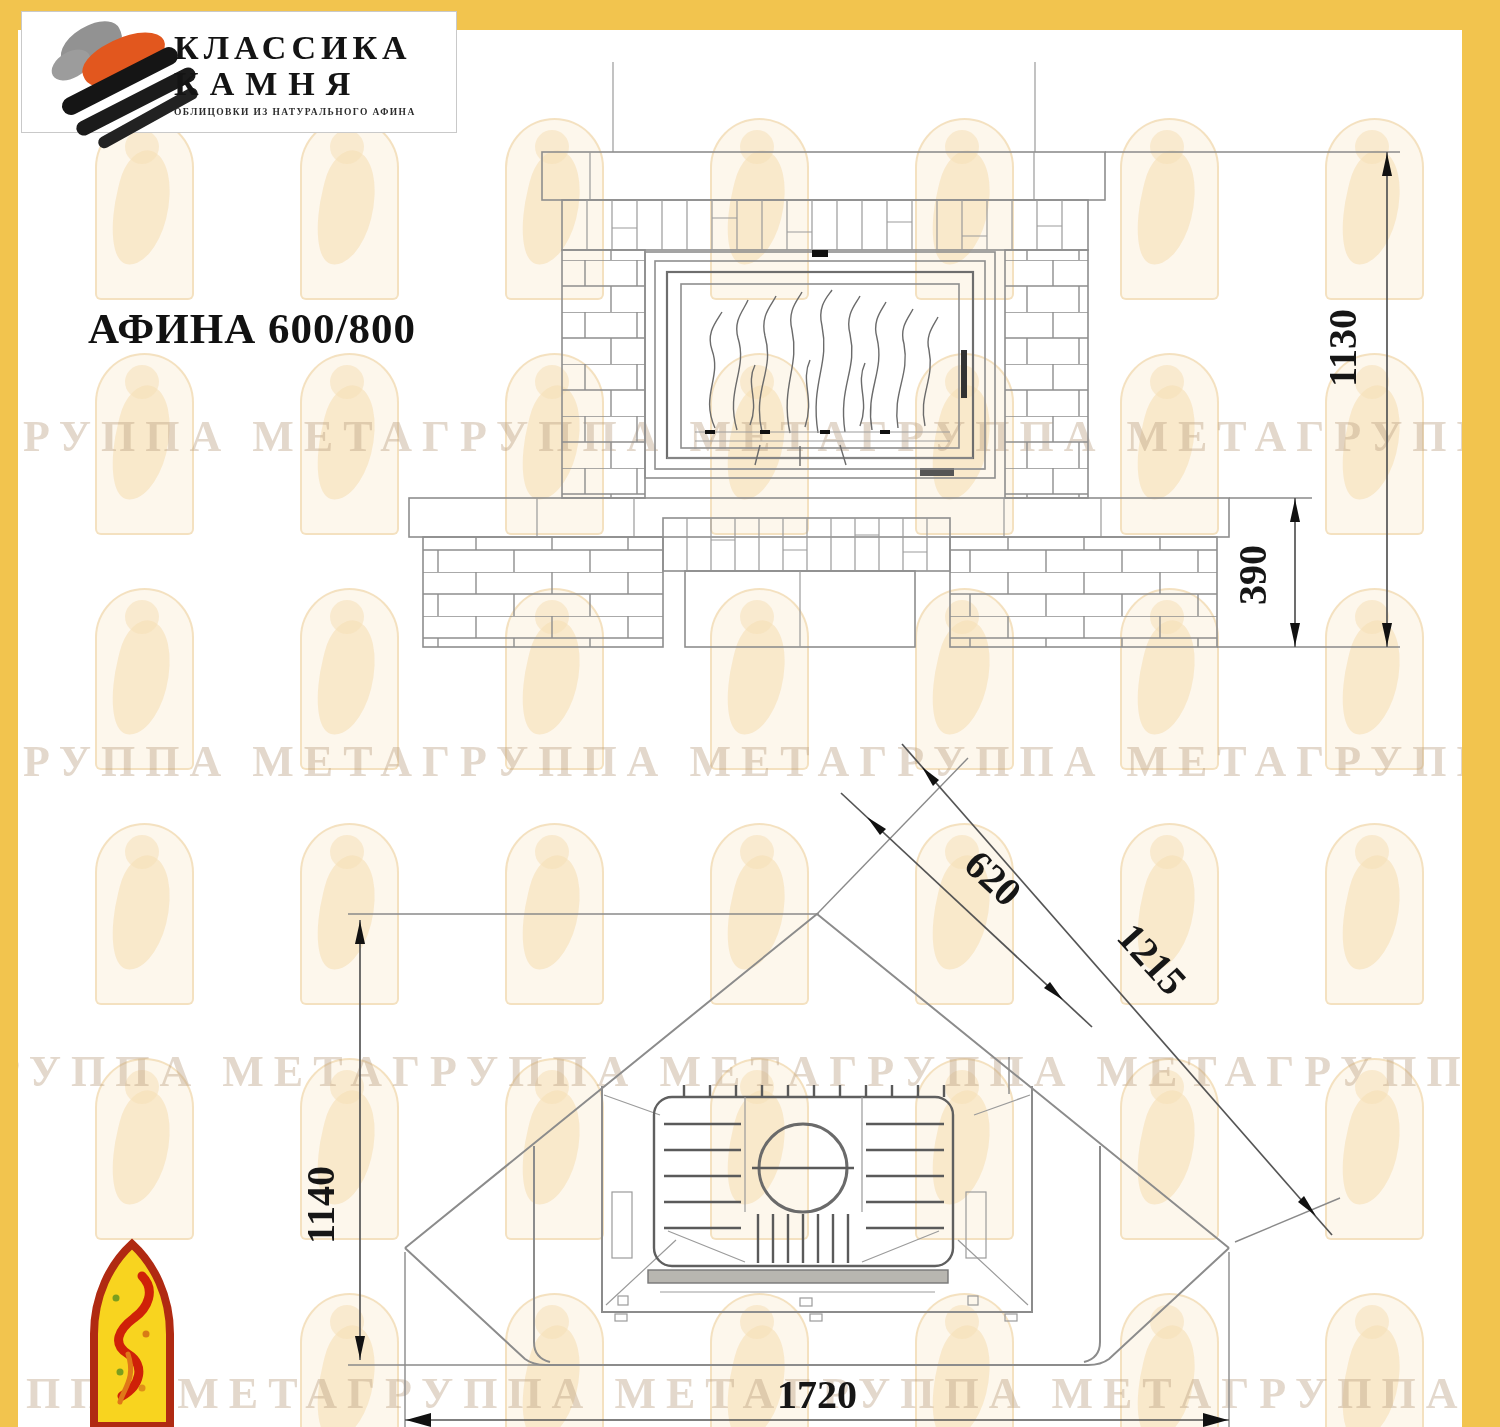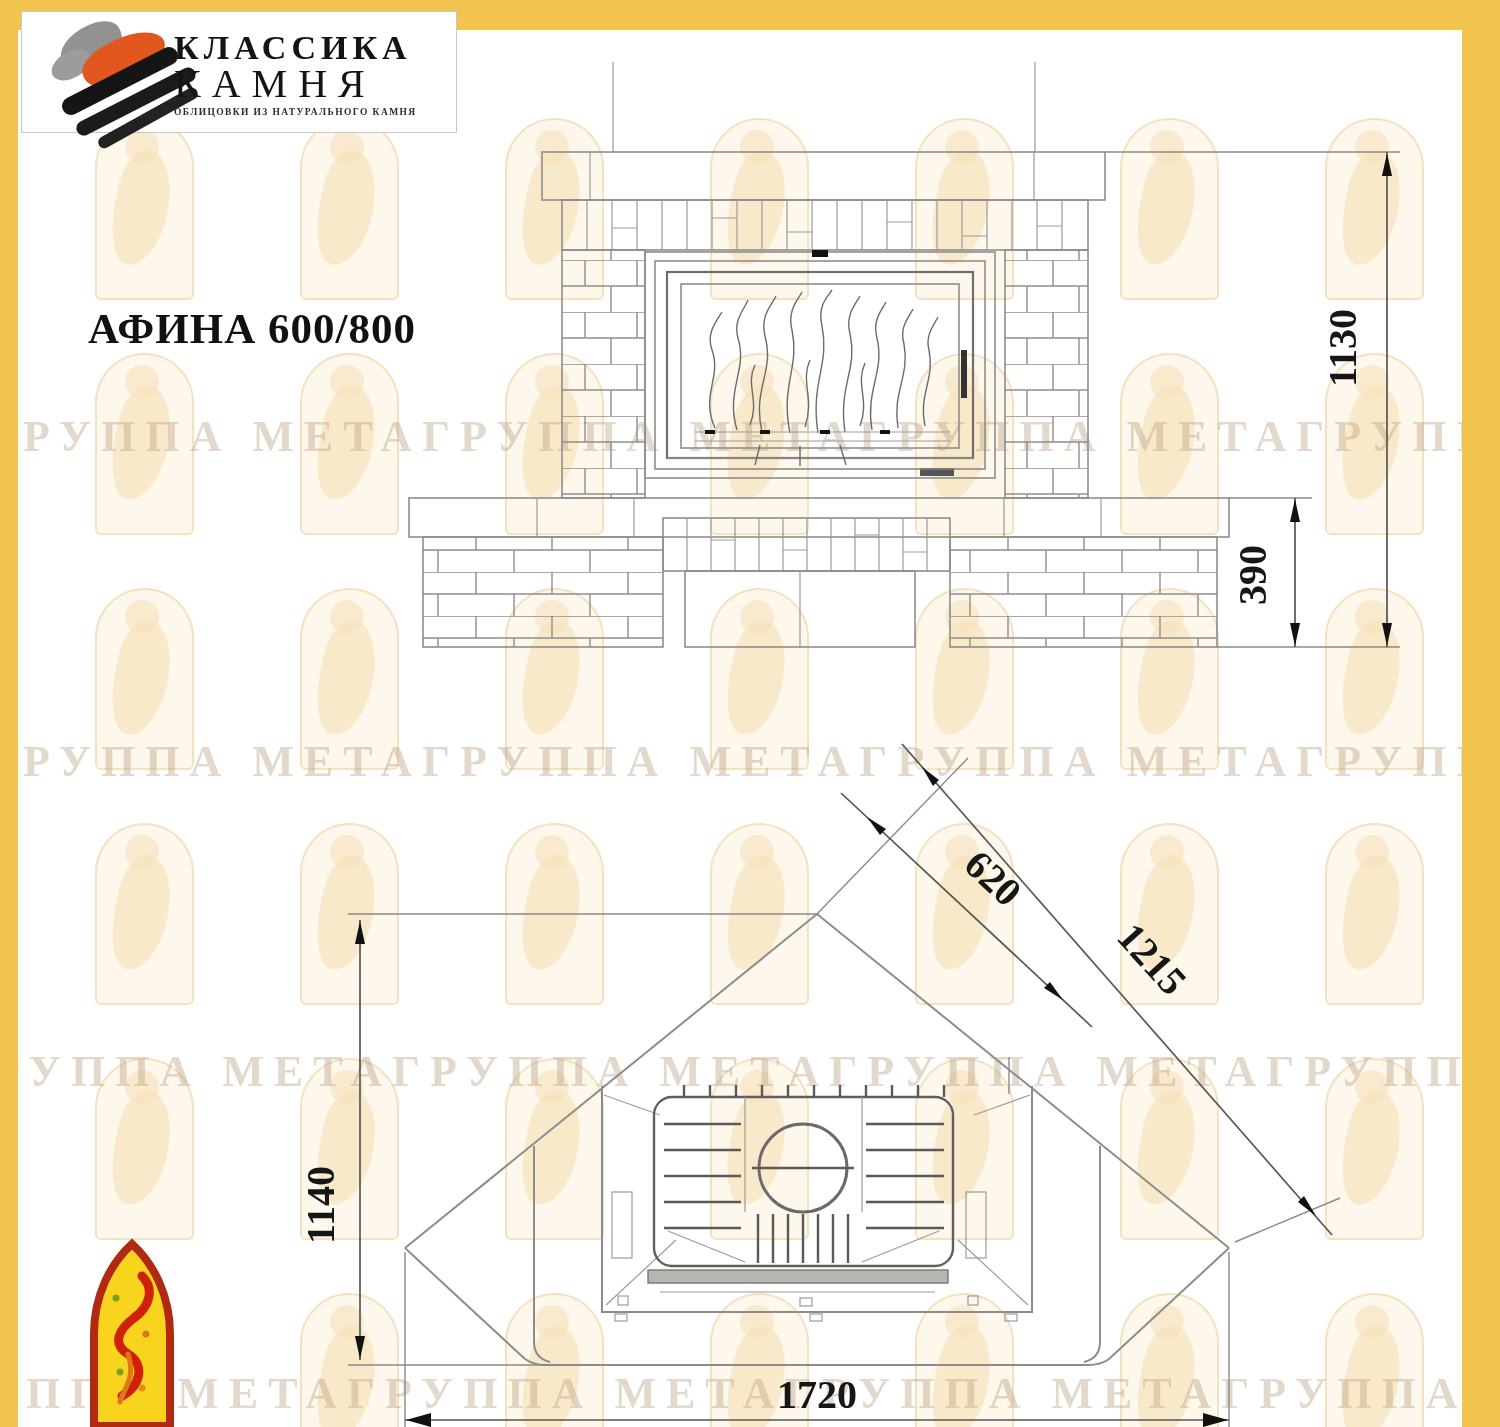--- a/index.html
+++ b/index.html
@@ -45,21 +45,21 @@
         border:1px solid #c9c9c9;z-index:45;}
   .brush{position:absolute;}
   .brush-gray {left:36px;top:14px;width:66px;height:40px;background:#929292;border-radius:60% 40% 55% 45%;transform:rotate(-24deg);}
   .brush-gray2{left:28px;top:40px;width:42px;height:26px;background:#9c9c9c;border-radius:50%;transform:rotate(-30deg);}
   .brush-orange{left:58px;top:26px;width:88px;height:42px;background:#e2571e;border-radius:45% 55% 50% 50%;transform:rotate(-26deg);}
   .brush-b1{left:34px;top:60px;width:128px;height:18px;background:#151515;border-radius:9px;transform:rotate(-27deg);}
   .brush-b2{left:48px;top:82px;width:132px;height:15px;background:#1b1b1b;border-radius:8px;transform:rotate(-27deg);}
   .brush-b3{left:70px;top:100px;width:112px;height:12px;background:#222;border-radius:6px;transform:rotate(-29deg);}
   .brand-text{position:absolute;left:152px;top:18px;color:#141414;}
   .brand-l1{font-size:34px;font-weight:bold;letter-spacing:5px;line-height:36px;}
-  .brand-l2{font-size:40px;font-weight:normal;letter-spacing:11px;line-height:36px;}
+  .brand-l2{font-size:34px;font-weight:bold;letter-spacing:11px;line-height:36px;}
   .brand-sub{font-size:9.5px;font-weight:bold;letter-spacing:1.4px;margin-top:5px;color:#2c2c2c;}
 
   .page-title{position:absolute;left:88px;top:304px;z-index:15;
         font:bold 43px "Liberation Serif",serif;letter-spacing:1px;color:#111;}
 
   .meta-logo{position:absolute;left:84px;top:1238px;z-index:46;}
 </style>
 </head>
 <body>
 
@@ -259,21 +259,21 @@
   <div class="brand-box">
     <div class="brush brush-gray"></div>
     <div class="brush brush-gray2"></div>
     <div class="brush brush-orange"></div>
     <div class="brush brush-b1"></div>
     <div class="brush brush-b2"></div>
     <div class="brush brush-b3"></div>
     <div class="brand-text">
       <div class="brand-l1">КЛАССИКА</div>
       <div class="brand-l2">КАМНЯ</div>
-      <div class="brand-sub">ОБЛИЦОВКИ ИЗ НАТУРАЛЬНОГО КАМНЯ</div>
+      <div class="brand-sub">ОБЛИЦОВКИ ИЗ НАТУРАЛЬНОГО АФИНА</div>
     </div>
   </div>
 
   <div class="page-title">АФИНА 600/800</div>
 
   <svg class="meta-logo" width="96" height="190" viewBox="0 0 96 190">
     <path d="M48,6 C26,26 10,58 10,96 L10,188 L86,188 L86,96 C86,58 70,26 48,6 Z" fill="#F8D41F" stroke="#B02A12" stroke-width="8"></path>
     <path d="M58,38 C72,52 64,70 50,80 C34,92 28,106 44,116 C62,127 56,148 38,158" fill="none" stroke="#CF2108" stroke-width="9" stroke-linecap="round"></path>
     <path d="M44,116 C52,140 40,150 36,164" fill="none" stroke="#E07818" stroke-width="5" stroke-linecap="round"></path>
     <circle cx="32" cy="60" r="3.5" fill="#7B9E1E"></circle>

